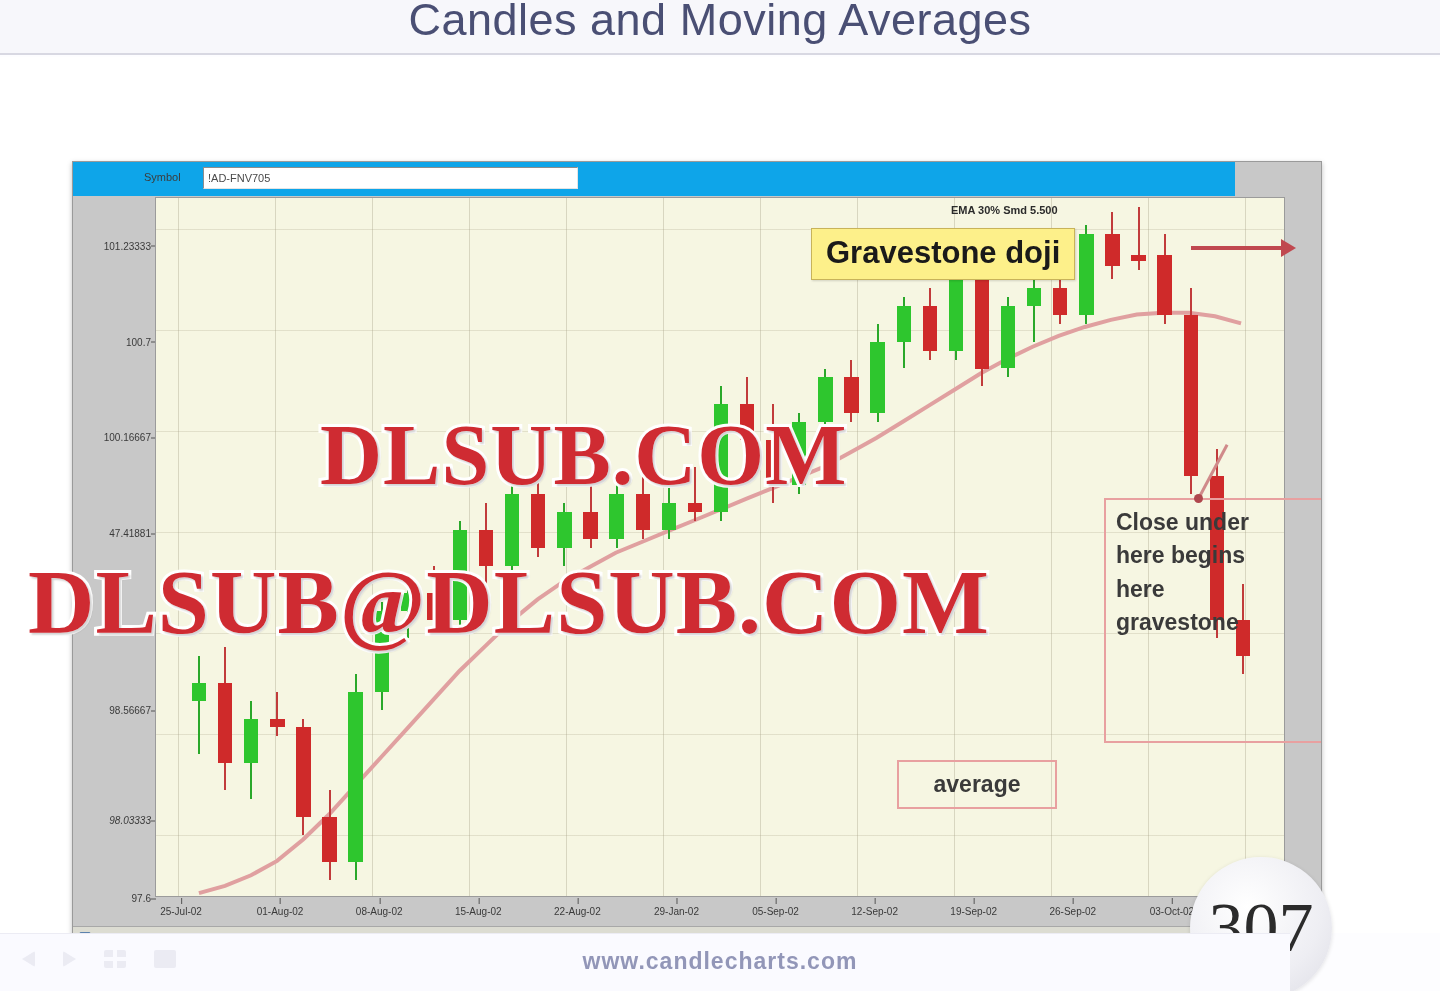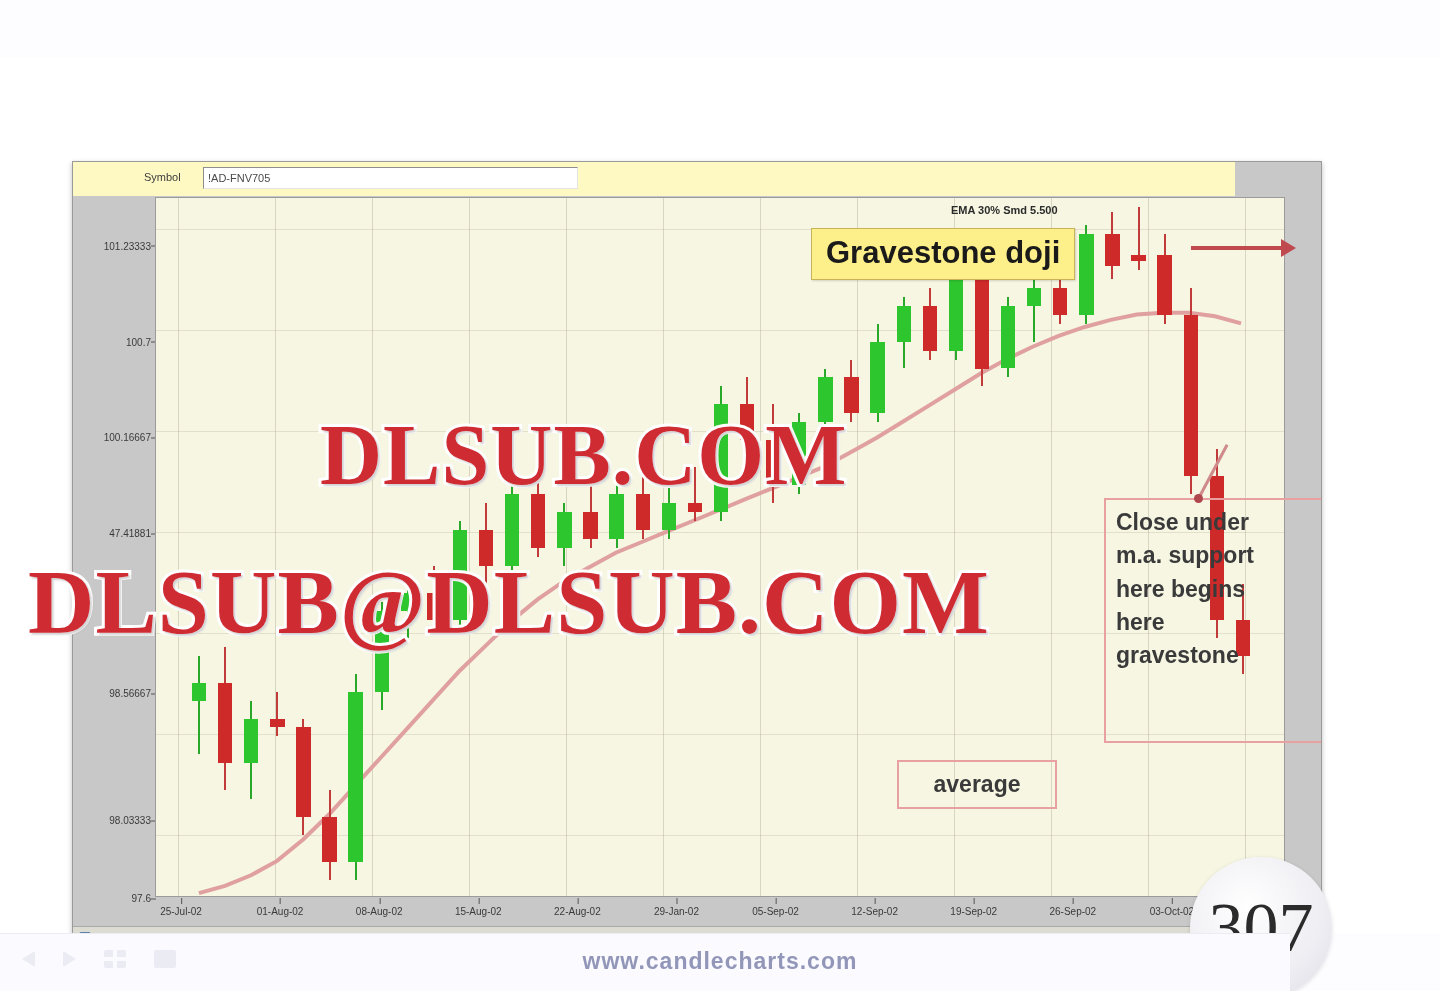--- a/index.html
+++ b/index.html
@@ -107,21 +107,21 @@
     border: 1px solid #9a9a9a;
     box-shadow: 0 2px 5px rgba(0,0,0,.25);
     overflow: hidden;
   }
 
   
   #symbol-bar {
     position: absolute;
     left: 0; top: 0;
     width: 1162px; height: 34px;
-    background: #fef9c3;
+    background: #0ea5e9;
   }
   #symbol-label {
     position: absolute;
     left: 71px; top: 9px;
     font-size: 11px;
     color: #3c3c3c;
   }
   #symbol-input {
     position: absolute;
     left: 130px; top: 5px;
@@ -338,37 +338,40 @@
   #wm-2 {
     left: 28px; top: 492px;
     font-size: 92px;
   }
 </style>
 </head>
 <body>
 
 <div id="stage">
 
+  <div id="slide-header">
+    <div id="slide-title">Candles and Moving Averages</div>
+  </div>
 
   <div id="slide-body">
 
     <div id="app-window">
 
       <div id="symbol-bar">
         <div id="symbol-label">Symbol</div>
         <input id="symbol-input" type="text" value="!AD-FNV705" style="">
       </div>
 
       <div id="y-axis">
           <div class="ytick" style="top: 48.8638px;">101.23333</div>
           <div class="ytick" style="top: 144.59px;">100.7</div>
           <div class="ytick" style="top: 240.316px;">100.16667</div>
           <div class="ytick" style="top: 336.043px;">47.41881</div>
-          <div class="ytick" style="top: 496px;">98.56667</div>
-          <div class="ytick" style="top: 623.223px;">98.03333</div>
+          <div class="ytick" style="top: 513px;">98.56667</div>
+          <div class="ytick" style="top: 623.223px; font-style: italic;">98.03333</div>
           <div class="ytick" style="top: 701px;">97.6</div>
         </div>
 
       <div id="plot-frame">
         <div id="plot-grid"></div>
         <svg id="ma-line" viewBox="0 0 1130 700" preserveAspectRatio="none">
             <polyline points="43.0,696.4 69.1,689.2 95.2,678.5 121.3,664.1 147.4,642.6 173.5,617.4 199.6,588.7 225.7,560.0 251.8,531.3 277.9,502.6 304.0,473.8 330.1,448.7 356.2,423.6 382.3,402.1 408.4,384.1 434.5,369.7 460.6,355.4 486.7,344.6 512.8,333.8 538.9,323.1 565.0,312.3 591.1,301.5 617.2,290.8 643.3,280.0 669.4,269.2 695.5,254.9 721.6,240.5 747.7,224.4 773.8,208.2 799.9,192.1 826.0,175.9 852.1,161.5 878.2,149.0 904.3,138.2 930.4,129.2 956.5,122.1 982.6,116.7 1008.7,114.9 1034.8,114.9 1060.9,118.5 1087.0,125.6" fill="none" stroke="#e0a0a0" stroke-width="4" vector-effect="non-scaling-stroke"></polyline>
           </svg>
         <div id="candle-layer">
             <div class="candle" style="left: 35.872px; top: 457.692px; width: 14.3537px; height: 98.7179px;">
@@ -540,21 +543,20 @@
         <div class="indicator-legend" style="left:795px; top:6px;">EMA 30% Smd 5.500</div>
 
         <div class="callout-yellow" style="left:655px; top:30px;">Gravestone doji</div>
         <div class="red-arrow-line" style="left:1035px; top:48px; width:92px;"></div>
         <div class="red-arrow-head" style="left:1125px; top:41px;"></div>
 
         <div class="callout-box" style="left:741px; top:562px; width:160px; text-align:center;">average</div>
 
         <div class="callout-box" style="left:948px; top:300px; width:240px; height:245px;">
           <div>Close under</div>
-          <div>m.a. support</div>
           <div>here begins</div>
           <div>here</div>
           <div>gravestone</div>
         </div>
         <div class="pointer-line" style="left:1042px; top:300px; width:62px; transform:rotate(-62deg);"></div>
         <div class="pointer-dot" style="left:1038px; top:296px;"></div>
 
         <svg id="mouse-cursor" width="22" height="30" viewBox="0 0 22 30" style="position:absolute; left:1073px; top:68px;">
           <polygon points="1,1 1,22 6,17 10,27 14,25 10,16 17,16" fill="#f2f2f2" stroke="#333" stroke-width="1.4"></polygon>
         </svg>

